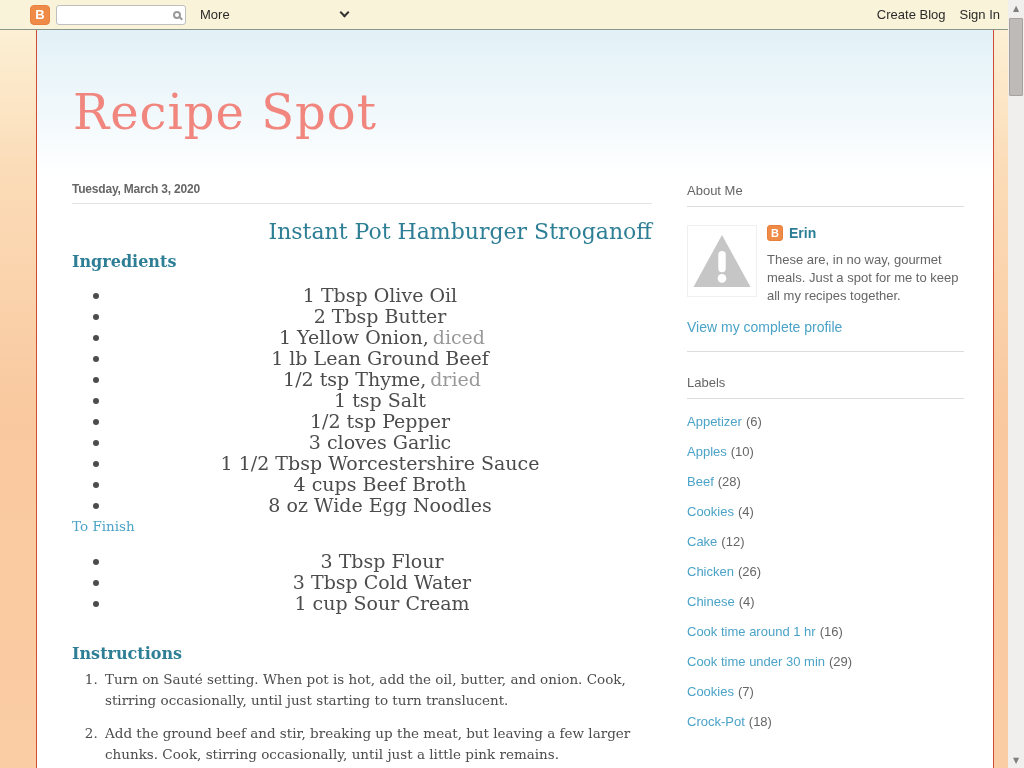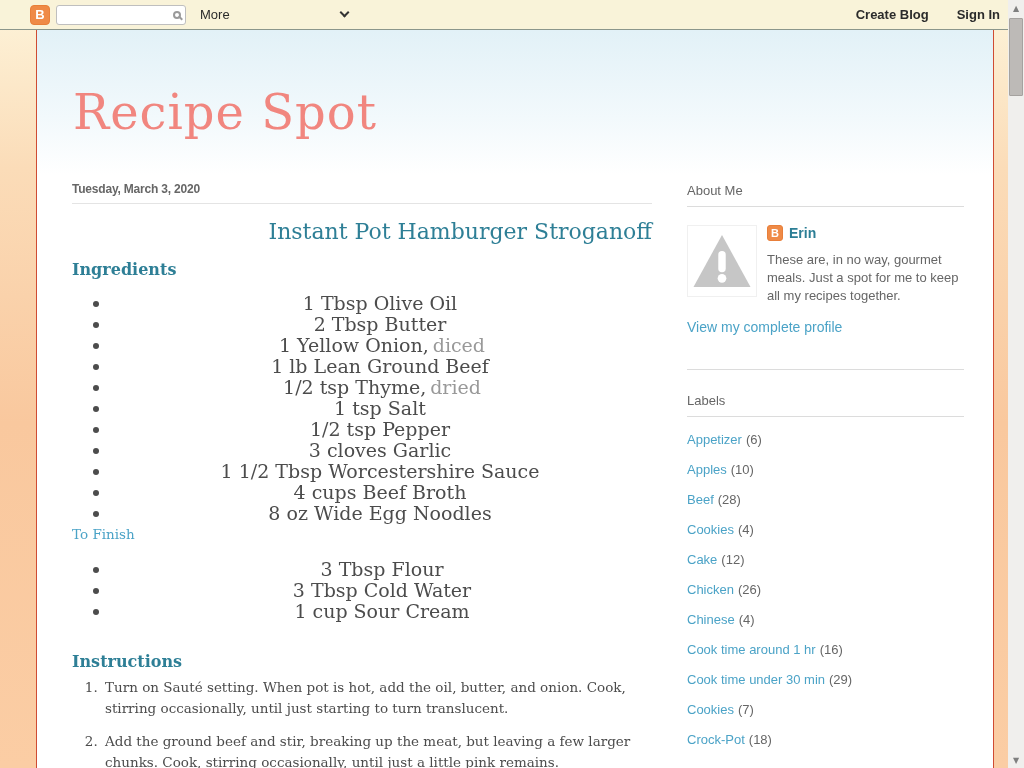--- a/index.html
+++ b/index.html
@@ -34,21 +34,21 @@
   }
   .mag { width:8px; height:8px; border:2px solid #9a9a9a; border-radius:50%; position:relative; flex:0 0 auto; }
   .mag::after { content:""; position:absolute; width:5px; height:2px; background:#9a9a9a;
     transform:rotate(45deg); right:-4px; bottom:-2px; }
   .more-dropdown {
     margin-left:14px; width:148px; display:flex; align-items:center; justify-content:space-between;
     cursor:default;
   }
   .chev { width:7px; height:7px; border-right:2px solid #333; border-bottom:2px solid #333;
     transform:rotate(45deg); margin-top:-4px; }
-  .nav-right { margin-left:auto; display:flex; gap:28px; padding-right:8px;font-weight:bold; }
+  .nav-right { margin-left:auto; display:flex; gap:14px; padding-right:8px; }
   .nav-link { color:#2b2b2b; text-decoration:none; }
   
   .page {
     position:absolute; left:36px; top:30px; width:958px; height:738px;
     background:#fff; border-left:1px solid #cf4b33; border-right:1px solid #cf4b33;
     overflow:hidden;
   }
   .masthead {
     height:145px; padding:54px 0 0 36px;
     background:linear-gradient(180deg,#e2f1f7 0%,#f2f9fc 60%,#ffffff 100%);
@@ -57,21 +57,21 @@
   .content { display:flex; padding:0 29px 0 35px; }
   .main-col { width:580px; }
   .side-col { width:277px; margin-left:auto; }
   
   .post-date {
     font-family:"Liberation Sans", sans-serif; font-size:12px; font-weight:bold;
     color:#666; letter-spacing:-0.2px;
     padding:7px 0 7px; border-bottom:1px solid #e4e4e4;
   }
   .post-title { margin-top:15px; font-size:22px; font-weight:normal; color:#2e7f96;text-align:right; }
-  .sec-heading { margin-top:16px; font-size:16px; font-weight:bold; color:#2e7f96; }
+  .sec-heading { margin-top:8px; font-size:16px; font-weight:bold; color:#2e7f96; }
   ul.ing-list { margin-top:14px; padding-left:40px; list-style:disc; color:#4c4c4c;
     font-size:19px; line-height:21px;text-align:center; }
   .note { color:#999; margin-left:4px; }
   .to-finish { color:#4ba3c7; font-size:13.5px; line-height:21px; }
   ol.instr-list { margin-top:6px; padding-left:30px; color:#4c4c4c; font-size:13.5px; line-height:21px; }
   ol.instr-list li { margin-bottom:12px; padding-left:3px; }
   .instr-gap { margin-top:30px; }
   
   .widget-title {
     font-family:"Liberation Sans", sans-serif; font-size:13px; color:#666;
@@ -81,21 +81,21 @@
   .avatar { width:70px; height:72px; background:#fff; border:1px solid #f0f0f0;
     display:flex; align-items:center; justify-content:center; flex:0 0 auto; }
   .about-right { margin-left:10px; flex:1; }
   .profile-name-row { display:flex; align-items:center; gap:6px; }
   .mini-blogger { width:16px; height:16px; border-radius:3px; background:#ef8a47; border:1px solid #e87f3a;
     color:#fff; font-weight:bold; font-size:11px; display:flex; align-items:center; justify-content:center; }
   .profile-name { color:#2c7e95; font-weight:bold; font-size:14px; text-decoration:none; }
   .bio { margin-top:10px; font-size:13px; color:#666; line-height:18px; }
   .profile-link { display:block; margin-top:14px; font-size:14px; color:#4ba3c7;
     font-family:"Liberation Sans", sans-serif; text-decoration:none; }
-  .about-widget { padding-bottom:34px; border-bottom:1px solid #dcdcdc; }
+  .about-widget { padding-bottom:16px; border-bottom:1px solid #dcdcdc; }
   .labels-widget { margin-top:15px; }
   .label-row { margin-top:15px; font-family:"Liberation Sans", sans-serif; font-size:13px; }
   .label-link { color:#4ba3c7; text-decoration:none; }
   .label-count { color:#666; margin-left:4px; }
   
   .scrollbar { position:absolute; right:0; top:0; width:16px; height:768px;
     background:#f0efed; z-index:10; }
   .sb-btn { height:16px; display:flex; align-items:center; justify-content:center;
     color:#7f7f7f; font-size:8px; font-family:"DejaVu Sans", sans-serif; }
   .sb-btn.down { position:absolute; bottom:0; width:100%; }

